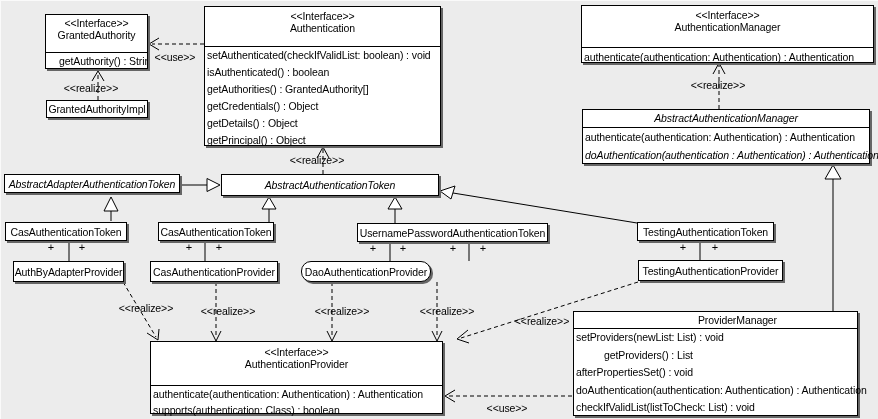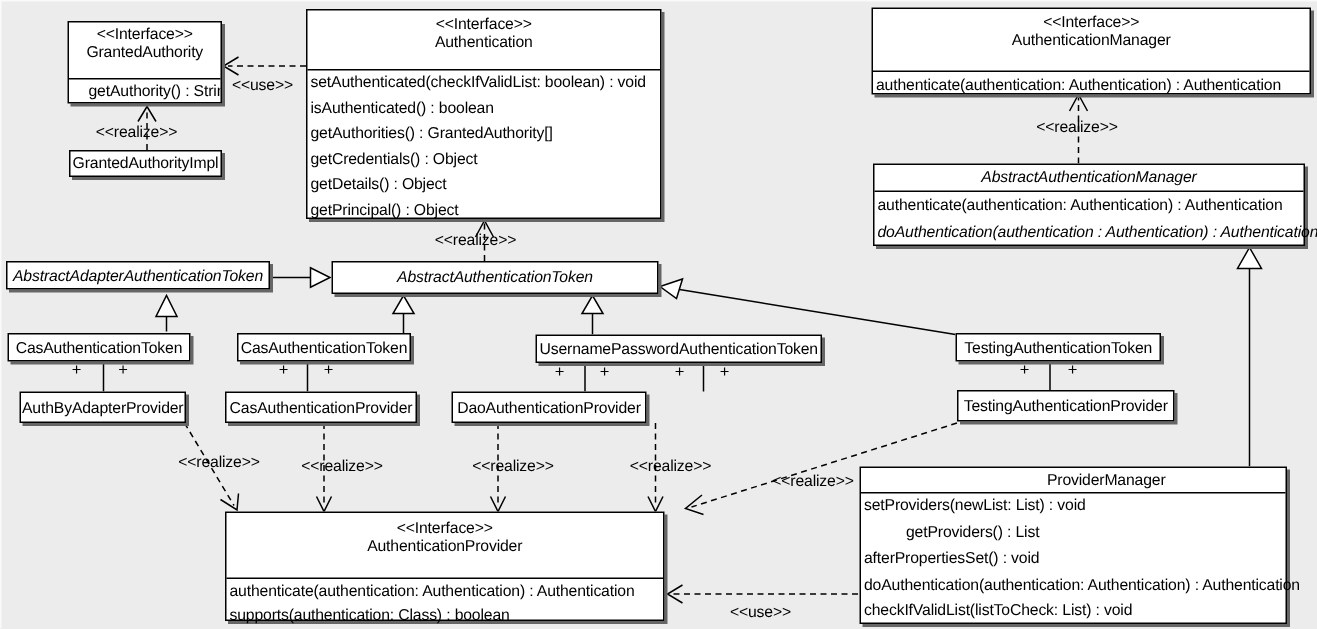--- a/index.html
+++ b/index.html
@@ -190,21 +190,21 @@
   </div>
 
   <div class="box nameonly" style="left:636px;top:221px;width:137px;height:19px;">
     <span>TestingAuthenticationToken</span>
   </div>
 
   <div class="box nameonly" style="left:149px;top:260px;width:128px;height:21px;">
     <span>CasAuthenticationProvider</span>
   </div>
 
-  <div class="box nameonly" style="left:300px;top:260px;width:130px;height:21px;">
+  <div class="box nameonly" style="left:300px;top:260px;width:130px;height:21px;border-radius:10px;">
     <span>DaoAuthenticationProvider</span>
   </div>
 
 
   <div class="box nameonly" style="left:637px;top:259px;width:145px;height:21px;">
     <span>TestingAuthenticationProvider</span>
   </div>
 
   <div class="box" style="left:149px;top:340px;width:293px;height:73px;">
     <div class="ttl" style="height:39px;padding-top:4px;">

